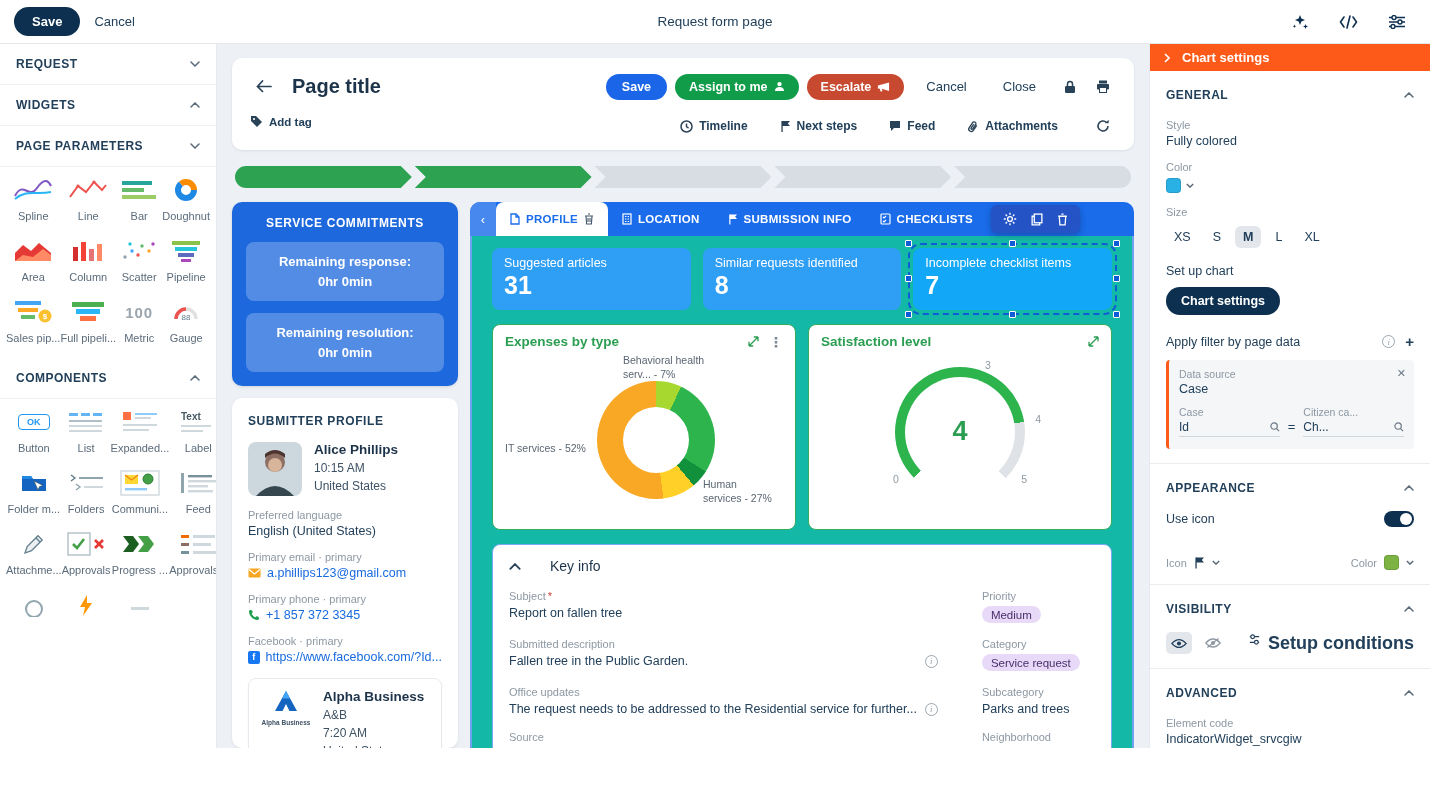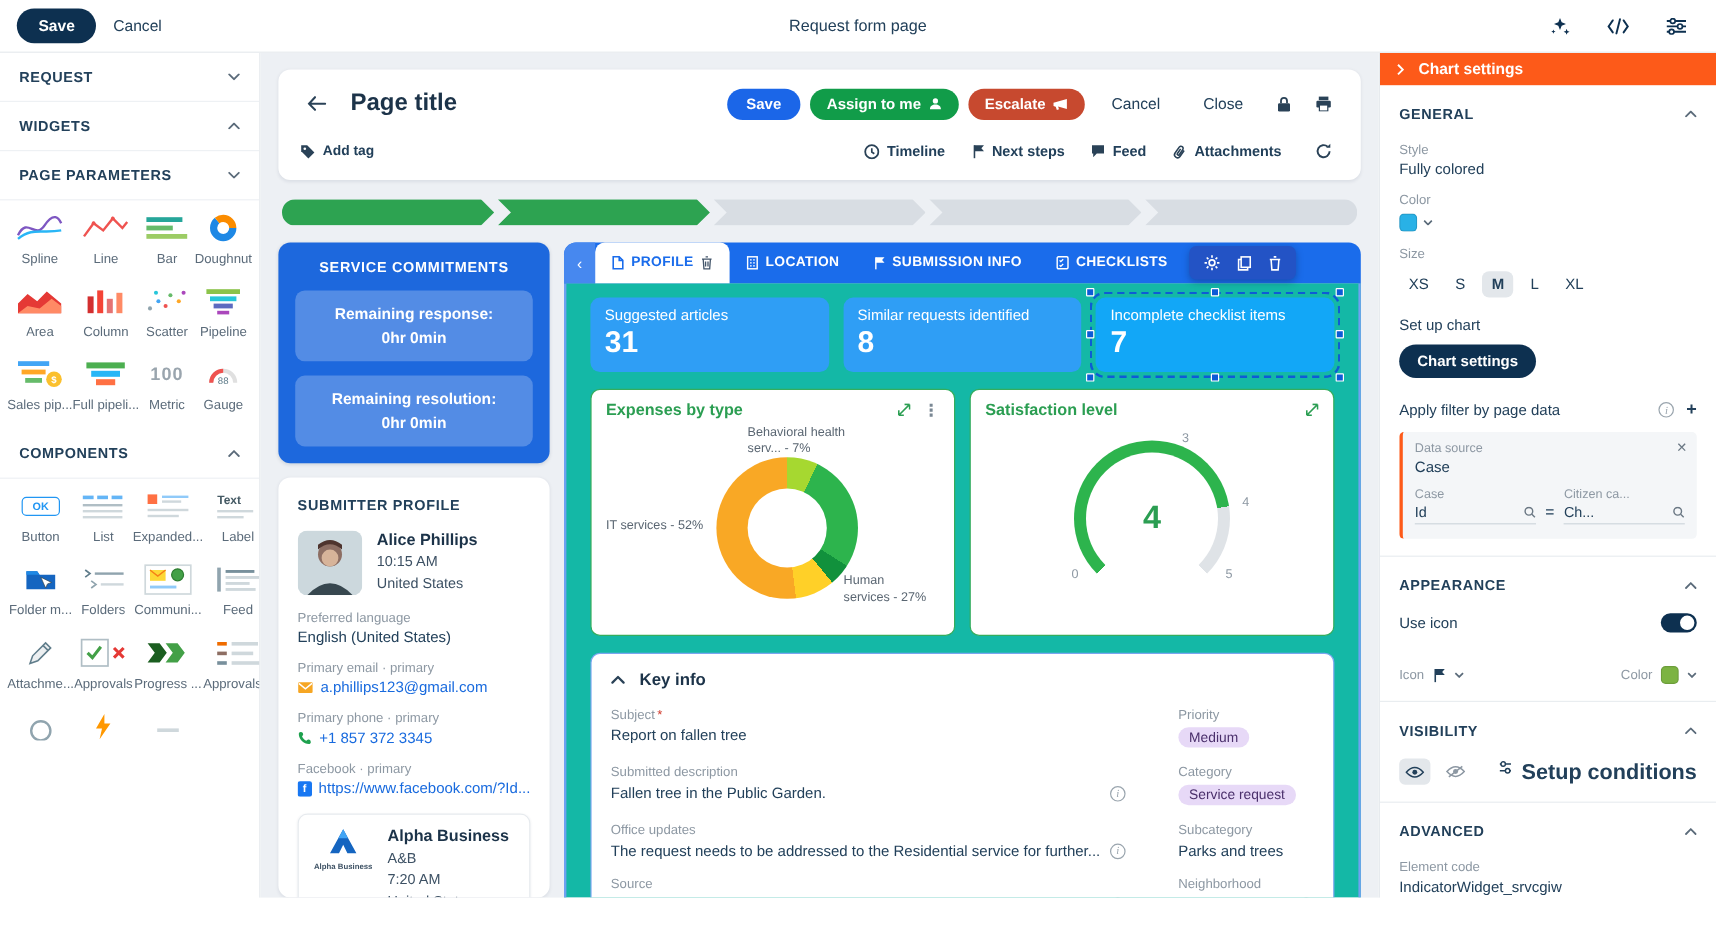--- a/index.html
+++ b/index.html
@@ -33,23 +33,23 @@
 
 .canvas{flex:1;background:#edf0f4;overflow:hidden;padding:14px 15px 0;display:flex;flex-direction:column;min-width:0}
 .page-card{background:#fff;border-radius:10px;box-shadow:0 1px 3px rgba(9,30,66,.08);padding:14px 18px 13px}
 .page-head{display:flex;align-items:center}
 .page-title{font-size:20px;font-weight:700;color:#1c3349;margin-left:14px}
 .page-actions{margin-left:auto;display:flex;align-items:center;gap:8px}
 .btn-blue{background:#1b66e8;color:#fff;border-radius:15px;padding:6px 16px;font-size:12.5px;font-weight:700}
 .btn-green{background:#119c49;color:#fff;border-radius:15px;padding:6px 14px;font-size:12.5px;font-weight:700;display:flex;align-items:center;gap:6px}
 .btn-red{background:#c7492f;color:#fff;border-radius:15px;padding:6px 14px;font-size:12.5px;font-weight:700;display:flex;align-items:center;gap:6px}
 .ic-btn{background:none;padding:4px 6px;display:flex;align-items:center}
-.page-sub{display:flex;align-items:center;margin-top:14px}
+.page-sub{display:flex;align-items:flex-start;margin-top:14px}
 .addtag{display:flex;align-items:center;gap:6px;font-size:11.5px;font-weight:700;color:#22405a;cursor:pointer}
-.quick-links{margin-left:auto;display:flex;align-items:center;gap:22px}
+.quick-links{margin-left:auto;display:flex;align-items:center;gap:32px}
 .qlink{display:flex;align-items:center;gap:6px;font-size:12px;font-weight:700;color:#22405a;cursor:pointer}
 
 .stages{display:flex;height:22px;margin:16px 3px 0}
 .stage{flex:1;background:#d8dde3;margin-right:3px;clip-path:polygon(0 0,calc(100% - 11px) 0,100% 50%,calc(100% - 11px) 100%,0 100%,11px 50%);cursor:pointer}
 .stage:first-child{clip-path:polygon(0 0,calc(100% - 11px) 0,100% 50%,calc(100% - 11px) 100%,0 100%);border-radius:11px 0 0 11px}
 .stage:last-child{clip-path:polygon(0 0,100% 0,100% 100%,0 100%,11px 50%);border-radius:0 11px 11px 0;margin-right:0}
 .stage.done{background:#2da351}
 
 .content{display:flex;gap:12px;margin-top:14px;flex:1;min-height:0}
 .left-col{width:226px;flex:0 0 226px;display:flex;flex-direction:column;gap:12px;min-height:0}
@@ -96,31 +96,31 @@
 .chart-card{flex:1;background:#fff;border:1.5px solid #34ad5c;border-radius:8px;padding:9px 12px;position:relative;min-width:0}
 .chart-head{display:flex;align-items:center}
 .chart-title{color:#2b9e52;font-size:13.5px;font-weight:700}
 .chart-acts{margin-left:auto;display:flex;align-items:center;gap:10px}
 .dots{color:#7a8894;font-size:14px;font-weight:700;line-height:10px;cursor:pointer}
 .donut-wrap{position:relative;height:164px;margin-top:4px}
 .donut{position:absolute;left:92px;top:28px;width:118px;height:118px;border-radius:50%;background:conic-gradient(#a6d830 0 7%,#2db44d 7% 34%,#11913c 34% 39%,#ffd028 39% 48%,#f9a825 48% 100%)}
 .donut::after{content:"";position:absolute;inset:26px;background:#fff;border-radius:50%}
 .clabel{position:absolute;font-size:10.5px;color:#5a6672;line-height:1.35}
 .cl-behavioral{left:118px;top:0;width:110px}
-.cl-it{left:0;top:78px}
+.cl-it{left:0;top:88px}
 .cl-human{left:198px;top:124px;width:74px}
 .gauge-wrap{position:relative;height:164px;margin-top:4px;display:flex;justify-content:center}
 .gauge{position:relative;width:130px;height:130px;margin-top:14px;border-radius:50%;background:conic-gradient(from 225deg,#2db44d 0 216deg,#dfe3e7 216deg 270deg,transparent 270deg)}
 .gauge::after{content:"";position:absolute;inset:10px;background:#fff;border-radius:50%}
 .gval{position:absolute;left:50%;top:50%;transform:translate(-50%,-52%);font-size:27px;font-weight:700;color:#2b9e52;z-index:2}
 .gtick{position:absolute;font-size:10.5px;color:#8d98a3;z-index:2}
 .gt0{left:-2px;top:106px}.gt5{right:-2px;top:106px}.gt4{right:-16px;top:46px}.gt3{left:90px;top:-8px}
 
 .keyinfo{margin-top:14px;background:#fff;border:1.5px solid #7aa6f0;border-radius:8px;padding:13px 16px;flex:1}
-.ki-head{display:flex;align-items:center;gap:12px;font-size:14px;font-weight:700;color:#1c3349}
+.ki-head{display:flex;align-items:center;gap:29px;font-size:14px;font-weight:400;color:#1c3349}
 .ki-grid{display:grid;grid-template-columns:1fr 1fr;column-gap:44px;row-gap:15px;margin-top:16px}
 .kfield .flabel .req{color:#d23f31;margin-left:2px}
 .kval{font-size:12.5px;color:#22405a;margin-top:4px;display:flex;align-items:center;gap:8px}
 .kval .txt{white-space:nowrap;overflow:hidden;text-overflow:ellipsis;flex:1}
 .badge{background:#e7d9f7;color:#4a2f6b;padding:2.5px 9px;border-radius:10px;font-size:11.5px;display:inline-block}
 .klink{color:#186ade}
 .info-i{flex:0 0 13px;width:13px;height:13px;border:1px solid #9aa5ae;border-radius:50%;color:#9aa5ae;font-size:9px;font-style:italic;font-family:"Liberation Serif",serif;display:inline-flex;align-items:center;justify-content:center;cursor:pointer}
 
 
 .settings{width:281px;flex:0 0 281px;background:#fff;border-left:1px solid #e6eaee;display:flex;flex-direction:column;overflow:hidden}

